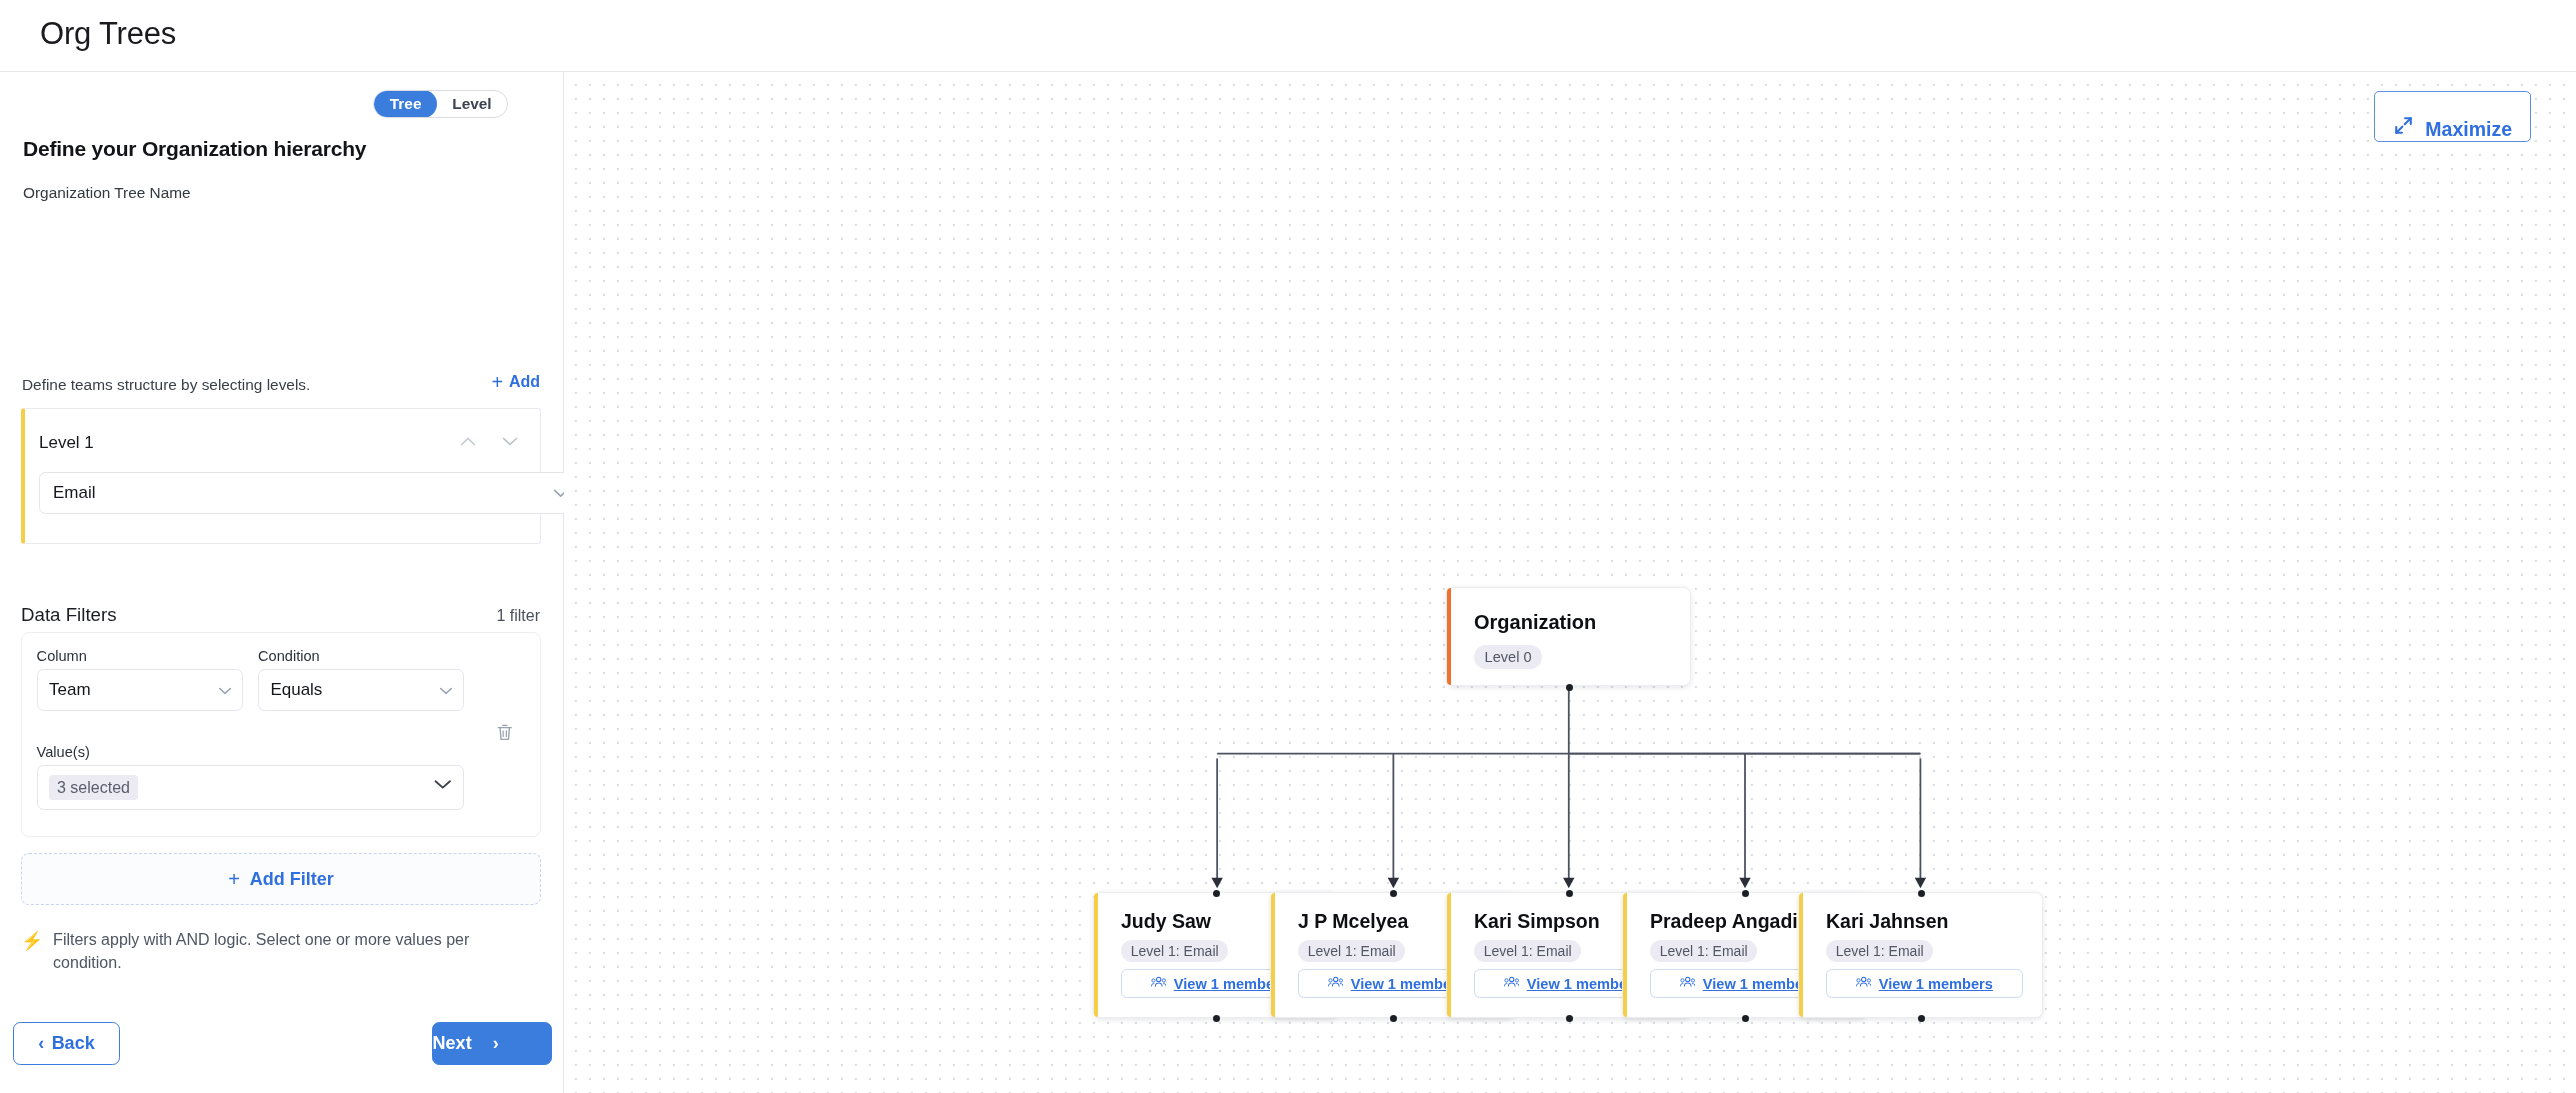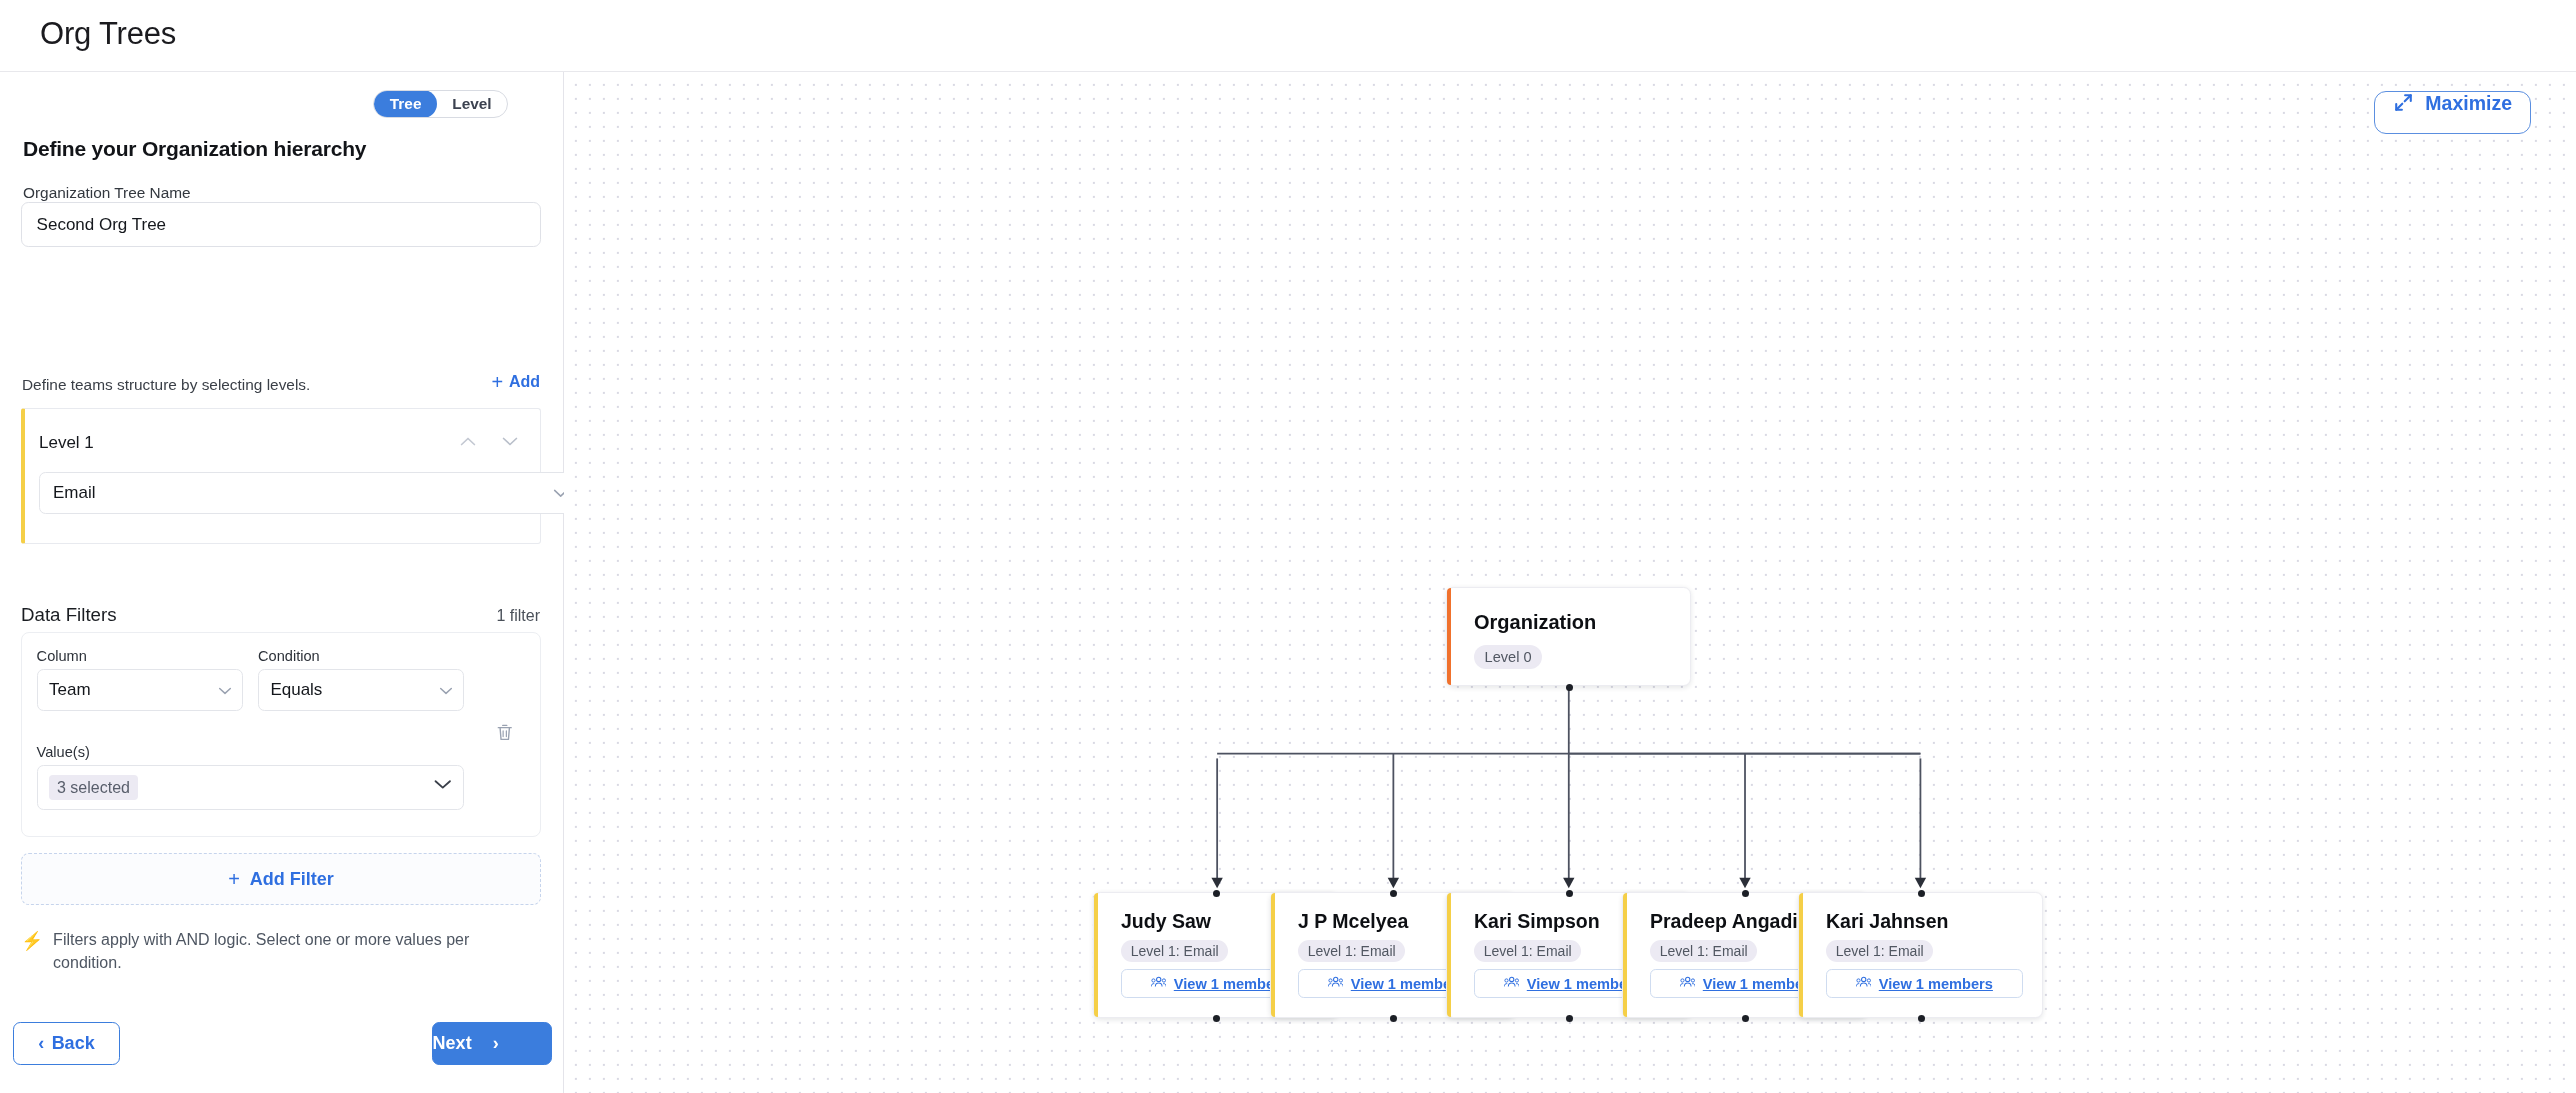--- a/index.html
+++ b/index.html
@@ -201,24 +201,24 @@
     position: absolute; left: 564px; top: 73px;
     width: 2012px; height: 1020px;
     background-color: #ffffff;
     background-image: radial-gradient(circle, #d9d9e3 0.9px, transparent 0.9px);
     background-size: 14px 14px;
     background-position: 4.9px 4.9px;
     overflow: hidden;
   }
   #maximize-btn {
     position: absolute; right: 45px; top: 18px;
-    height: 43px; padding: 0 18px;
-    border: 0.8px solid #5b8fe0; border-radius: 12px;
-    background: #ffffff;
-    display: flex; align-items: flex-start; gap: 11.4px;
+    height: 51px; padding: 0 18px;
+    border: 0.8px solid #5b8fe0; border-radius: 5px;
+    background: #ffffff;
+    display: flex; align-items: flex-end; gap: 11.4px;
     font-size: 19.5px; font-weight: 700; color: #2f6fe0;
     cursor: pointer; z-index: 5;
   }
 
   #edges { position: absolute; left: 0; top: 0; width: 2012px; height: 1020px; pointer-events: none; }
 
   .node {
     position: absolute;
     background: #ffffff;
     border: 0.8px solid #ececf1;
@@ -274,21 +274,20 @@
 <div id="left-panel">
 
   <div id="view-toggle">
     <div class="toggle-seg active">Tree</div>
     <div class="toggle-seg">Level</div>
   </div>
 
   <div id="section-heading">Define your Organization hierarchy</div>
 
   <div id="tree-name-label" class="field-label">Organization Tree Name</div>
-  <input id="tree-name-input" type="text" value="Second Org Tree" style="">
 
   <div id="levels-hint">Define teams structure by selecting levels.</div>
   <div id="add-level-btn">
     <span class="plus">+</span>
     <span>Add</span>
   </div>
 
   <div id="level-card">
     <div class="level-title">Level 1</div>
 

